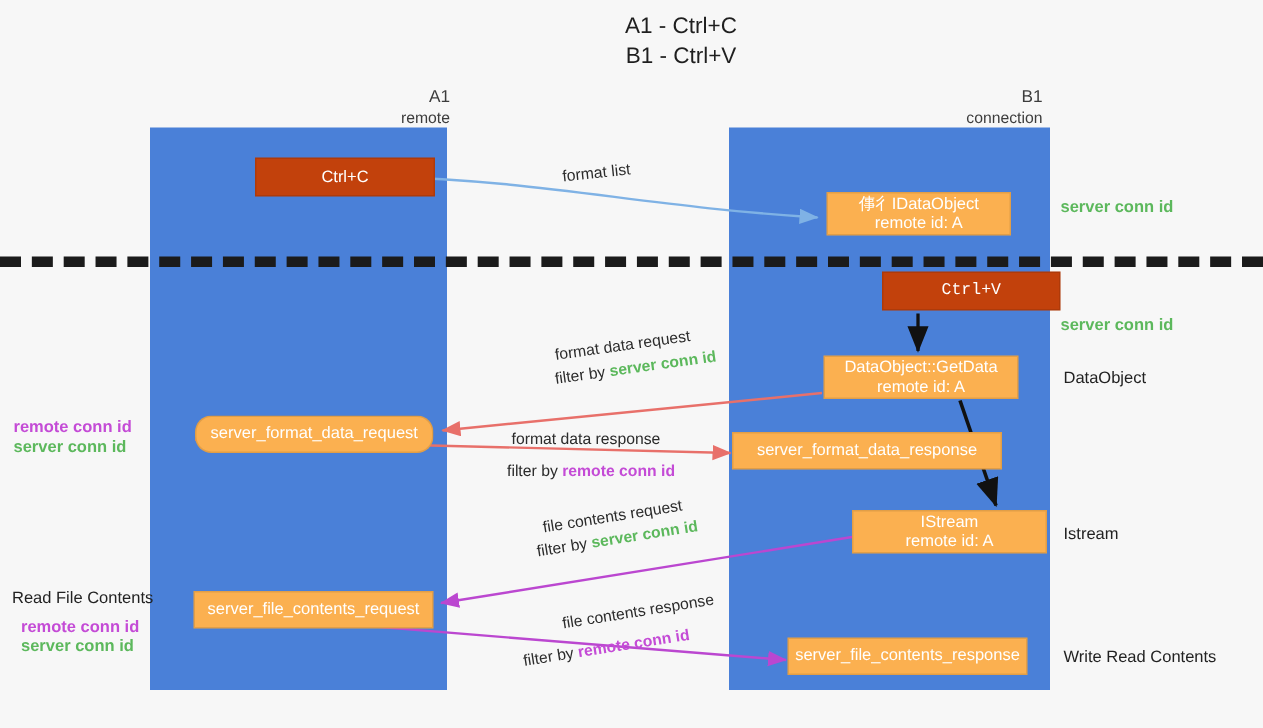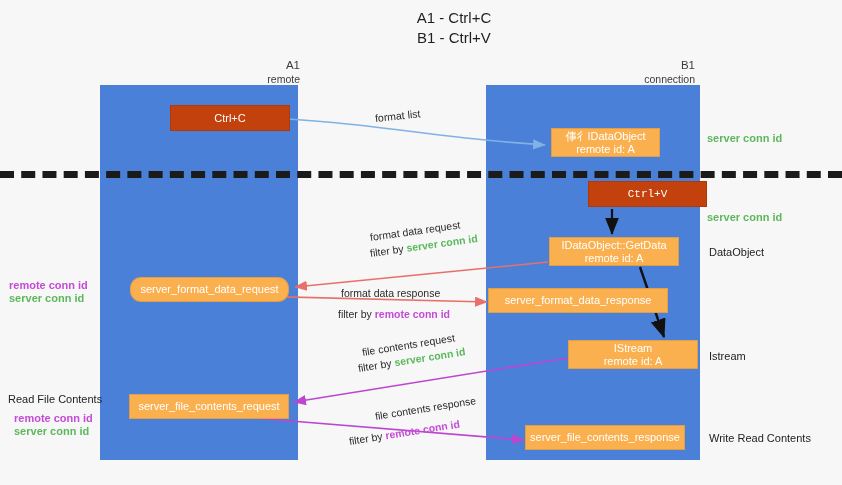--- a/index.html
+++ b/index.html
@@ -114,31 +114,31 @@
 
     <path d="M568,358 L294,402" stroke="#bb47d0" stroke-width="1.6" fill="none" marker-end="url(#ah-purple)"></path>
 
     <path d="M130,408 L524,440" stroke="#bb47d0" stroke-width="1.6" fill="none" marker-end="url(#ah-purple)"></path>
   </svg>
 
   <div class="abs node green" style="left:135px;top:105px;width:120px;height:26px;">
     <span>Ctrl+C</span>
   </div>
 
-  <div class="abs node orange" style="left:551px;top:128px;width:109px;height:29px;">
+  <div class="abs node orange" style="left:551px;top:128px;width:123px;height:29px;">
     <span>倳彳IDataObject</span>
     <span class="l2">remote id: A</span>
   </div>
 
   <div class="abs node green" style="left:553px;top:181px;width:119px;height:26px;font-family:Liberation Mono, monospace;">
     <span>Ctrl+V</span>
   </div>
 
   <div class="abs node orange" style="left:549px;top:237px;width:130px;height:29px;">
-    <span>IDataObject::GetData</span>
+    <span>DataObject::GetData</span>
     <span class="l2">remote id: A</span>
   </div>
 
   <div class="abs node orange" style="left:130px;top:277px;width:159px;height:25px;border-radius:11px;">
     <span>server_format_data_request</span>
   </div>
 
   <div class="abs node orange" style="left:488px;top:288px;width:180px;height:25px;">
     <span>server_format_data_response</span>
   </div>

